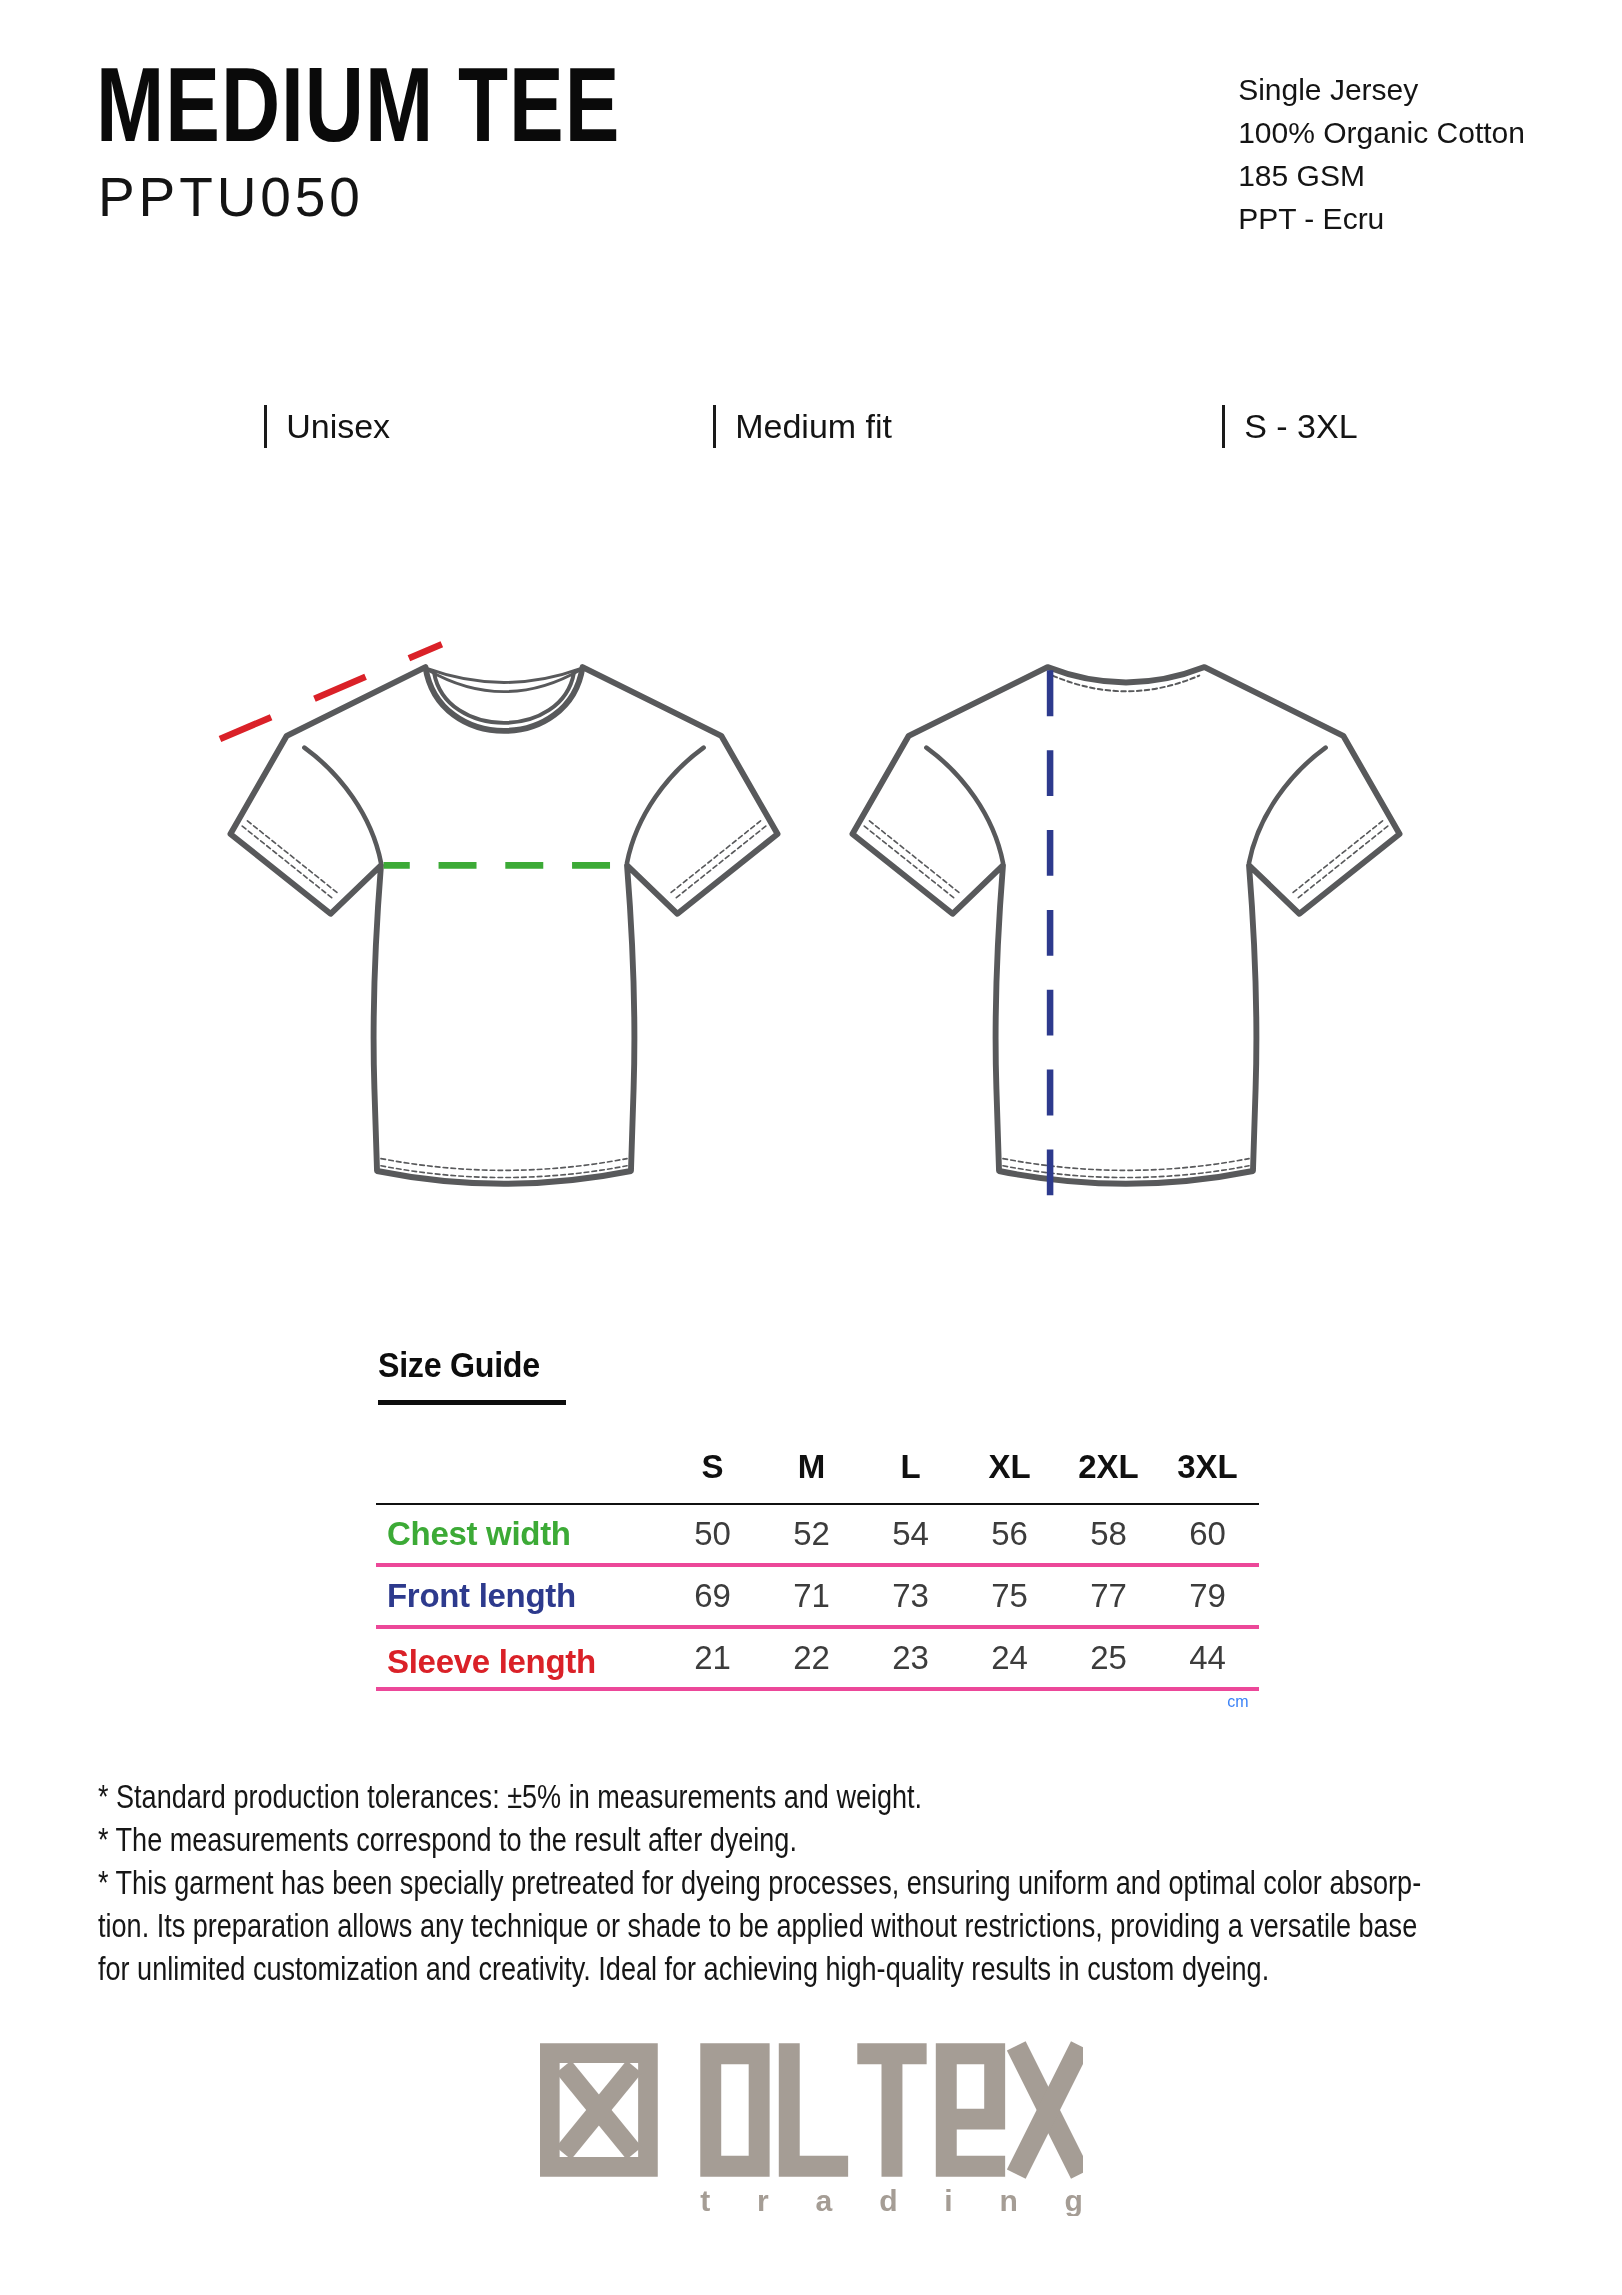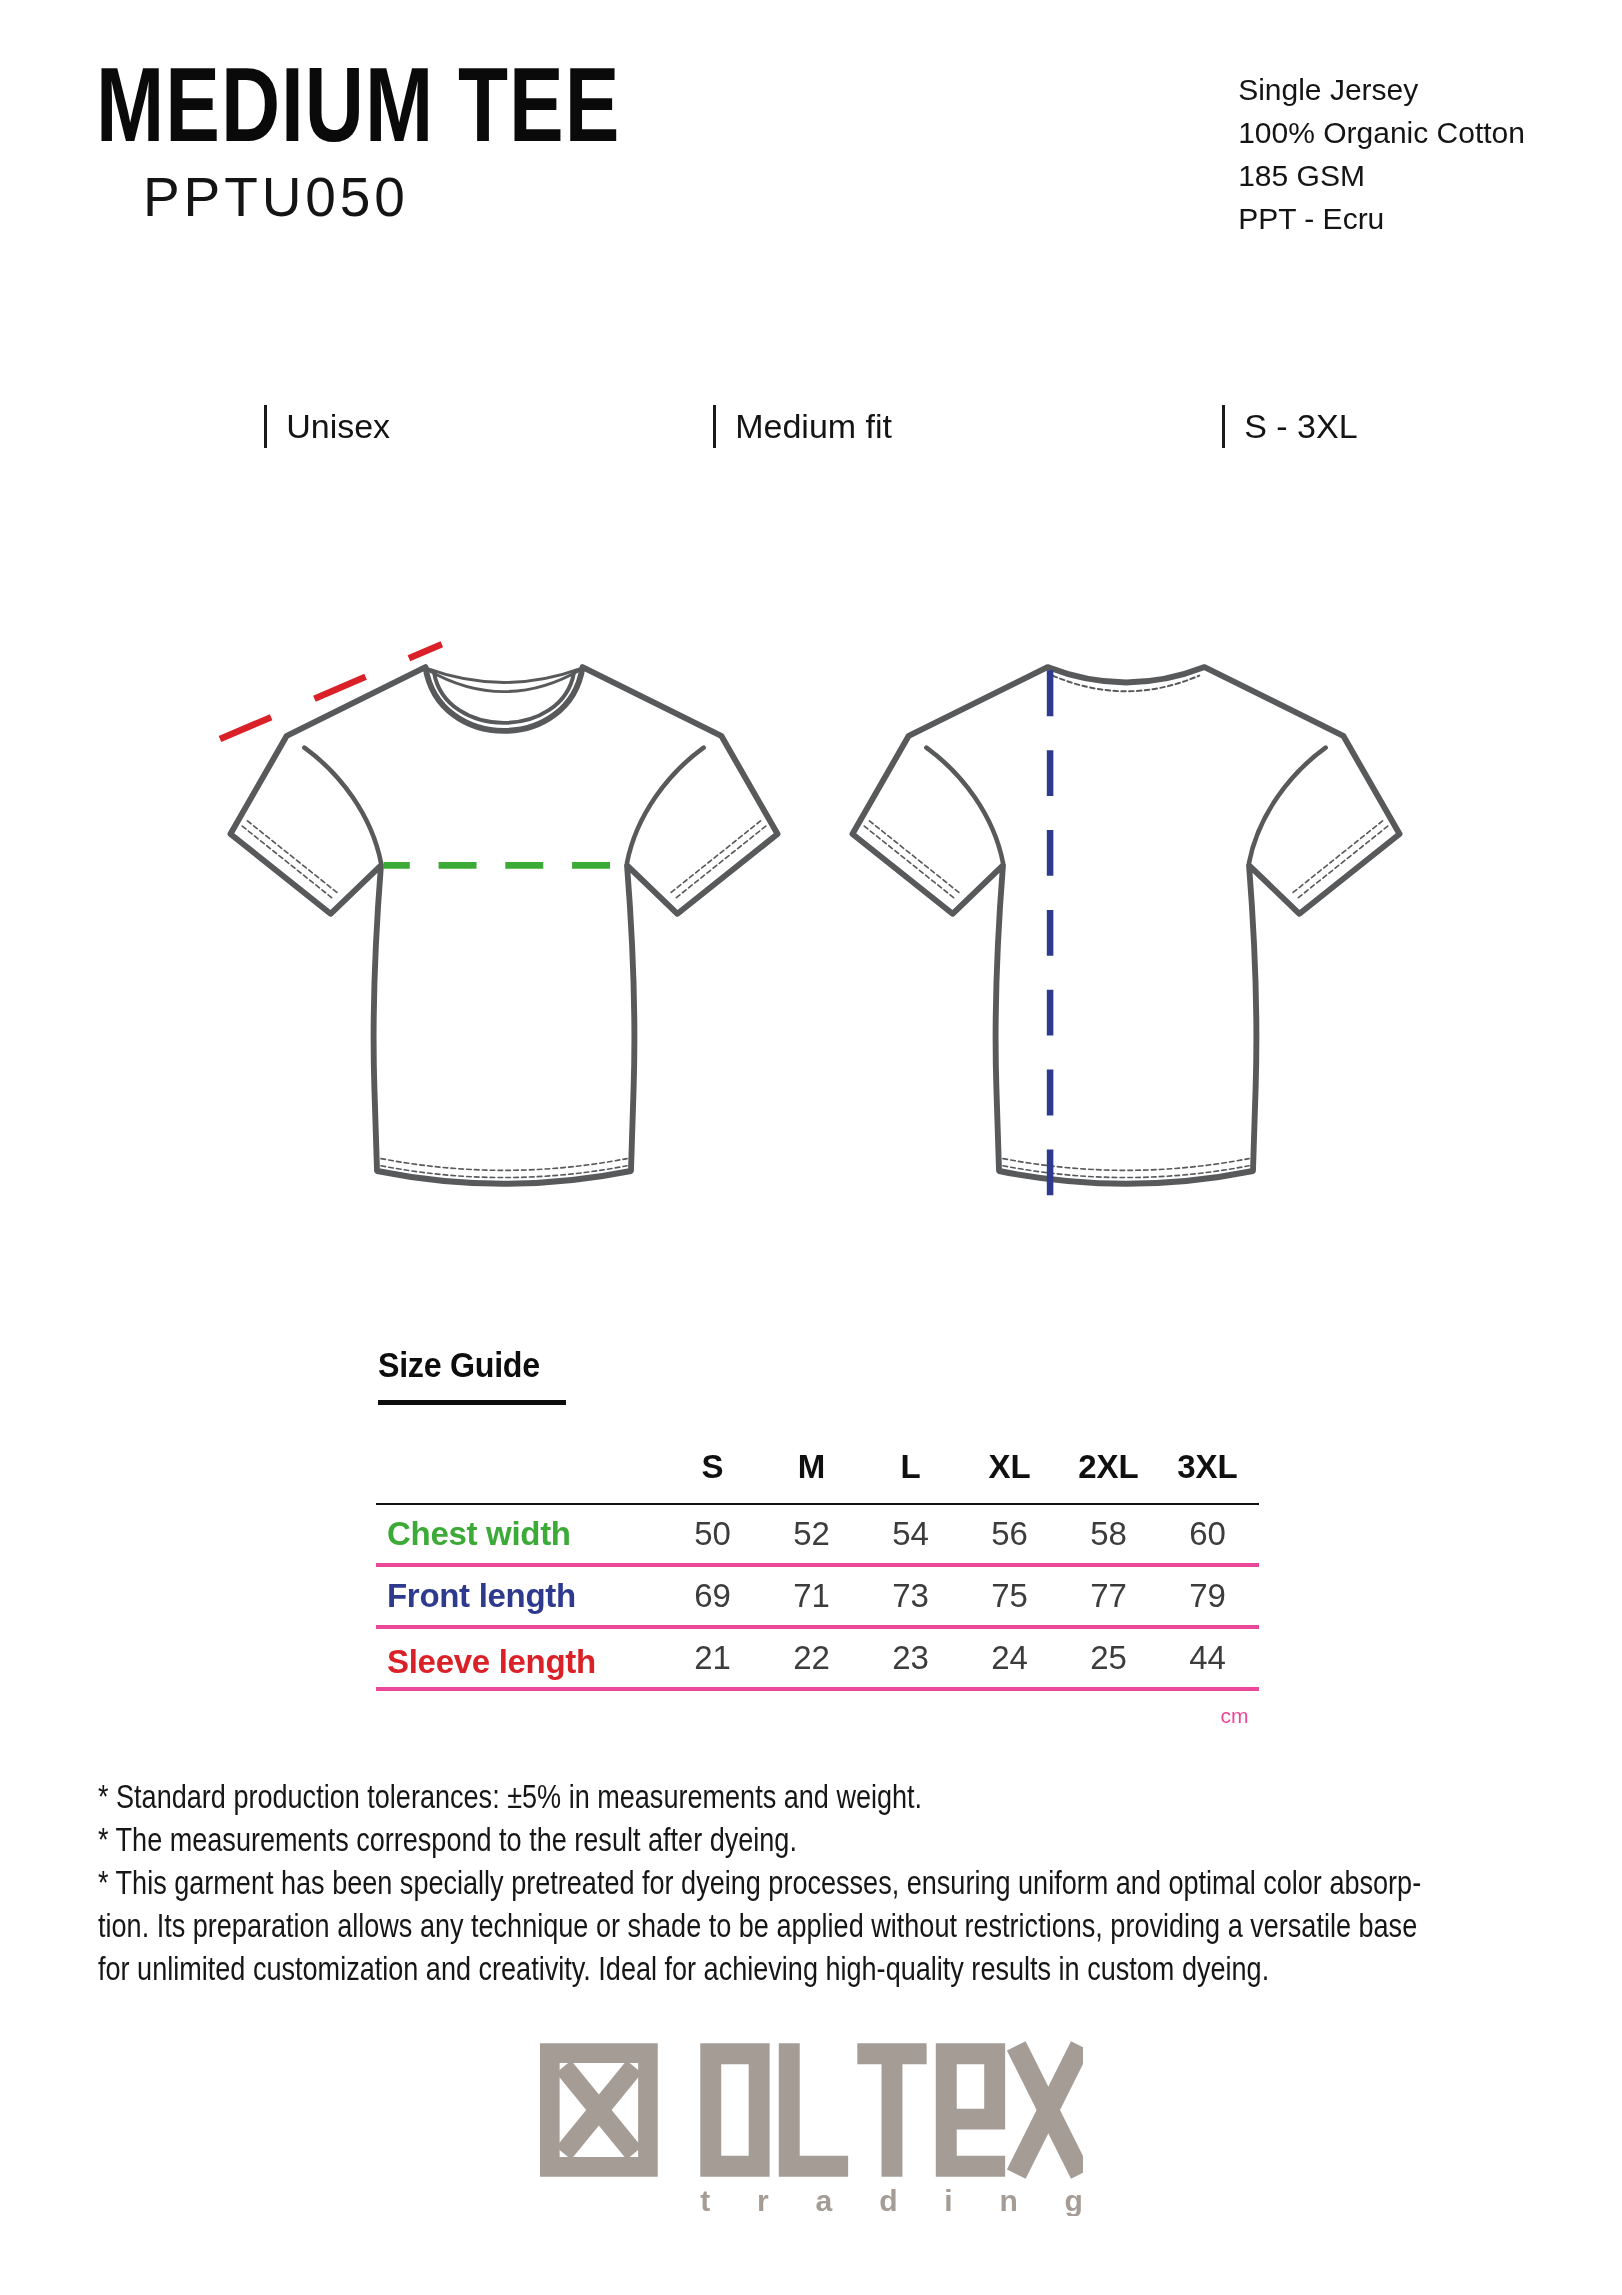--- a/index.html
+++ b/index.html
@@ -8,21 +8,21 @@
     font-family:"Liberation Sans", sans-serif; color:#111; overflow:hidden;
   }
   
   .title {
     position:absolute; left:96px; top:52px;
     font-size:105px; font-weight:800; letter-spacing:1.3px; line-height:1;
     color:#0a0a0a; transform:scaleX(0.78); transform-origin:left top; white-space:nowrap;
   }
   .sku {
     position:absolute; left:98px; top:165px;
-    font-size:55px; font-weight:400; letter-spacing:3.9px; color:#141414; white-space:nowrap;margin-left:45px;
+    font-size:55px; font-weight:400; letter-spacing:3.9px; color:#141414; white-space:nowrap;
   }
   .specs {
     position:absolute; right:98px; top:68px; 
     font-size:30px; line-height:43px; color:#141414;
   }
   
   .attr-item { position:absolute; top:402px; height:48px; display:flex; align-items:center; }
   .attr-bar { width:2.6px; height:43px; background:#1a1a1a; }
   .attr-label { margin-left:19.6px; font-size:34px; color:#141414; white-space:nowrap; }
   
@@ -36,21 +36,21 @@
     transform:scaleX(0.92); transform-origin:left top; white-space:nowrap;
   }
   .sg-underline { position:absolute; left:378px; top:1400px; width:188px; height:4.6px; background:#0d0d0d; }
   .size-table { position:absolute; left:376px; top:1427px; width:883px; }
   .st-row { display:grid; grid-template-columns:287px repeat(6,99px); align-items:center; }
   .st-head { height:76px; border-bottom:2.6px solid #101010; }
   .st-data { height:58px; border-bottom:4px solid #ec4899; }
   .st-col  { text-align:center; font-size:33px; font-weight:700; color:#101010; align-self:end; padding-bottom:17px; }
   .st-label { font-size:33px; font-weight:700; letter-spacing:-0.3px; padding-left:11px; white-space:nowrap; }
   .st-val  { text-align:center; font-size:33px; font-weight:400; color:#3c3c3c; }
-  .st-unit { text-align:right; padding-right:10.5px; margin-top:13px; font-size:21px; color:#ec4899; }
+  .st-unit { text-align:right; padding-right:10.5px; margin-top:2px; font-size:16px; color:#3b82f6; }
   
   .notes {
     position:absolute; left:98px; top:1775px; width:1754px;
     font-size:33px; line-height:43px; color:#161616;
     transform:scaleX(0.82); transform-origin:left top;
   }
   .note-line { white-space:nowrap; }
   
   .logo-wrap { position:absolute; left:540px; top:2038px; width:543px; height:178px; }
 </style>

